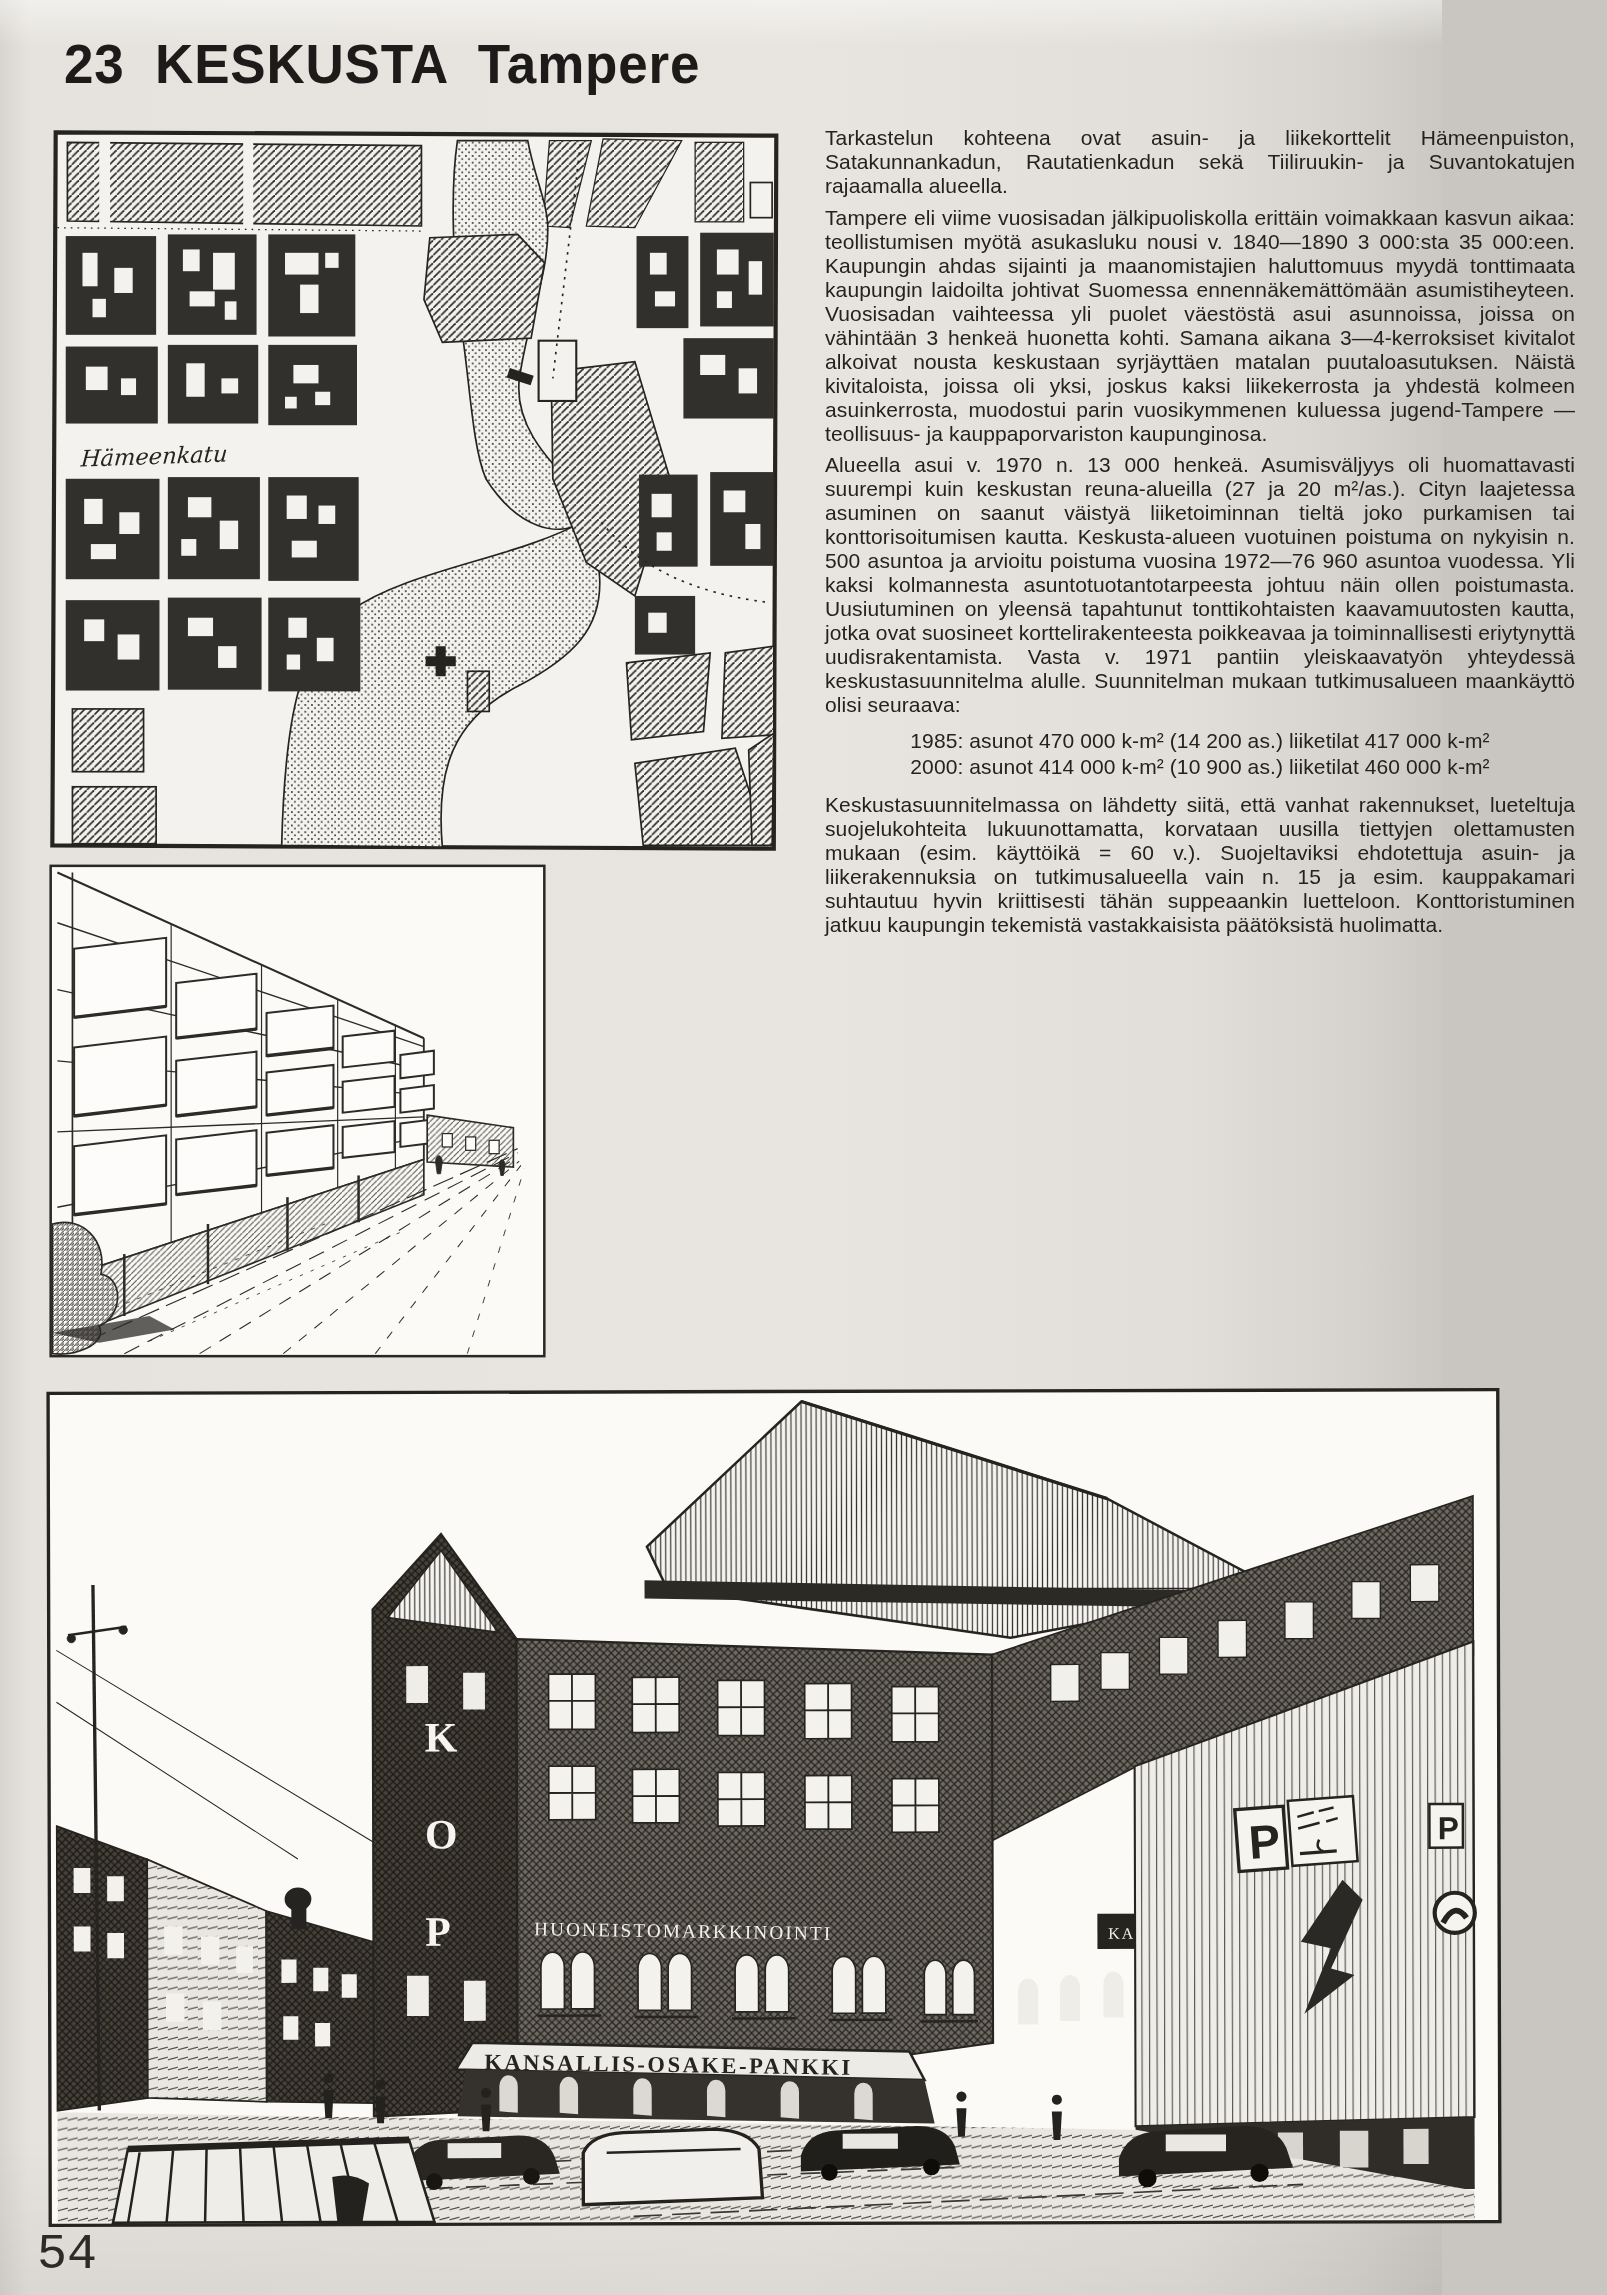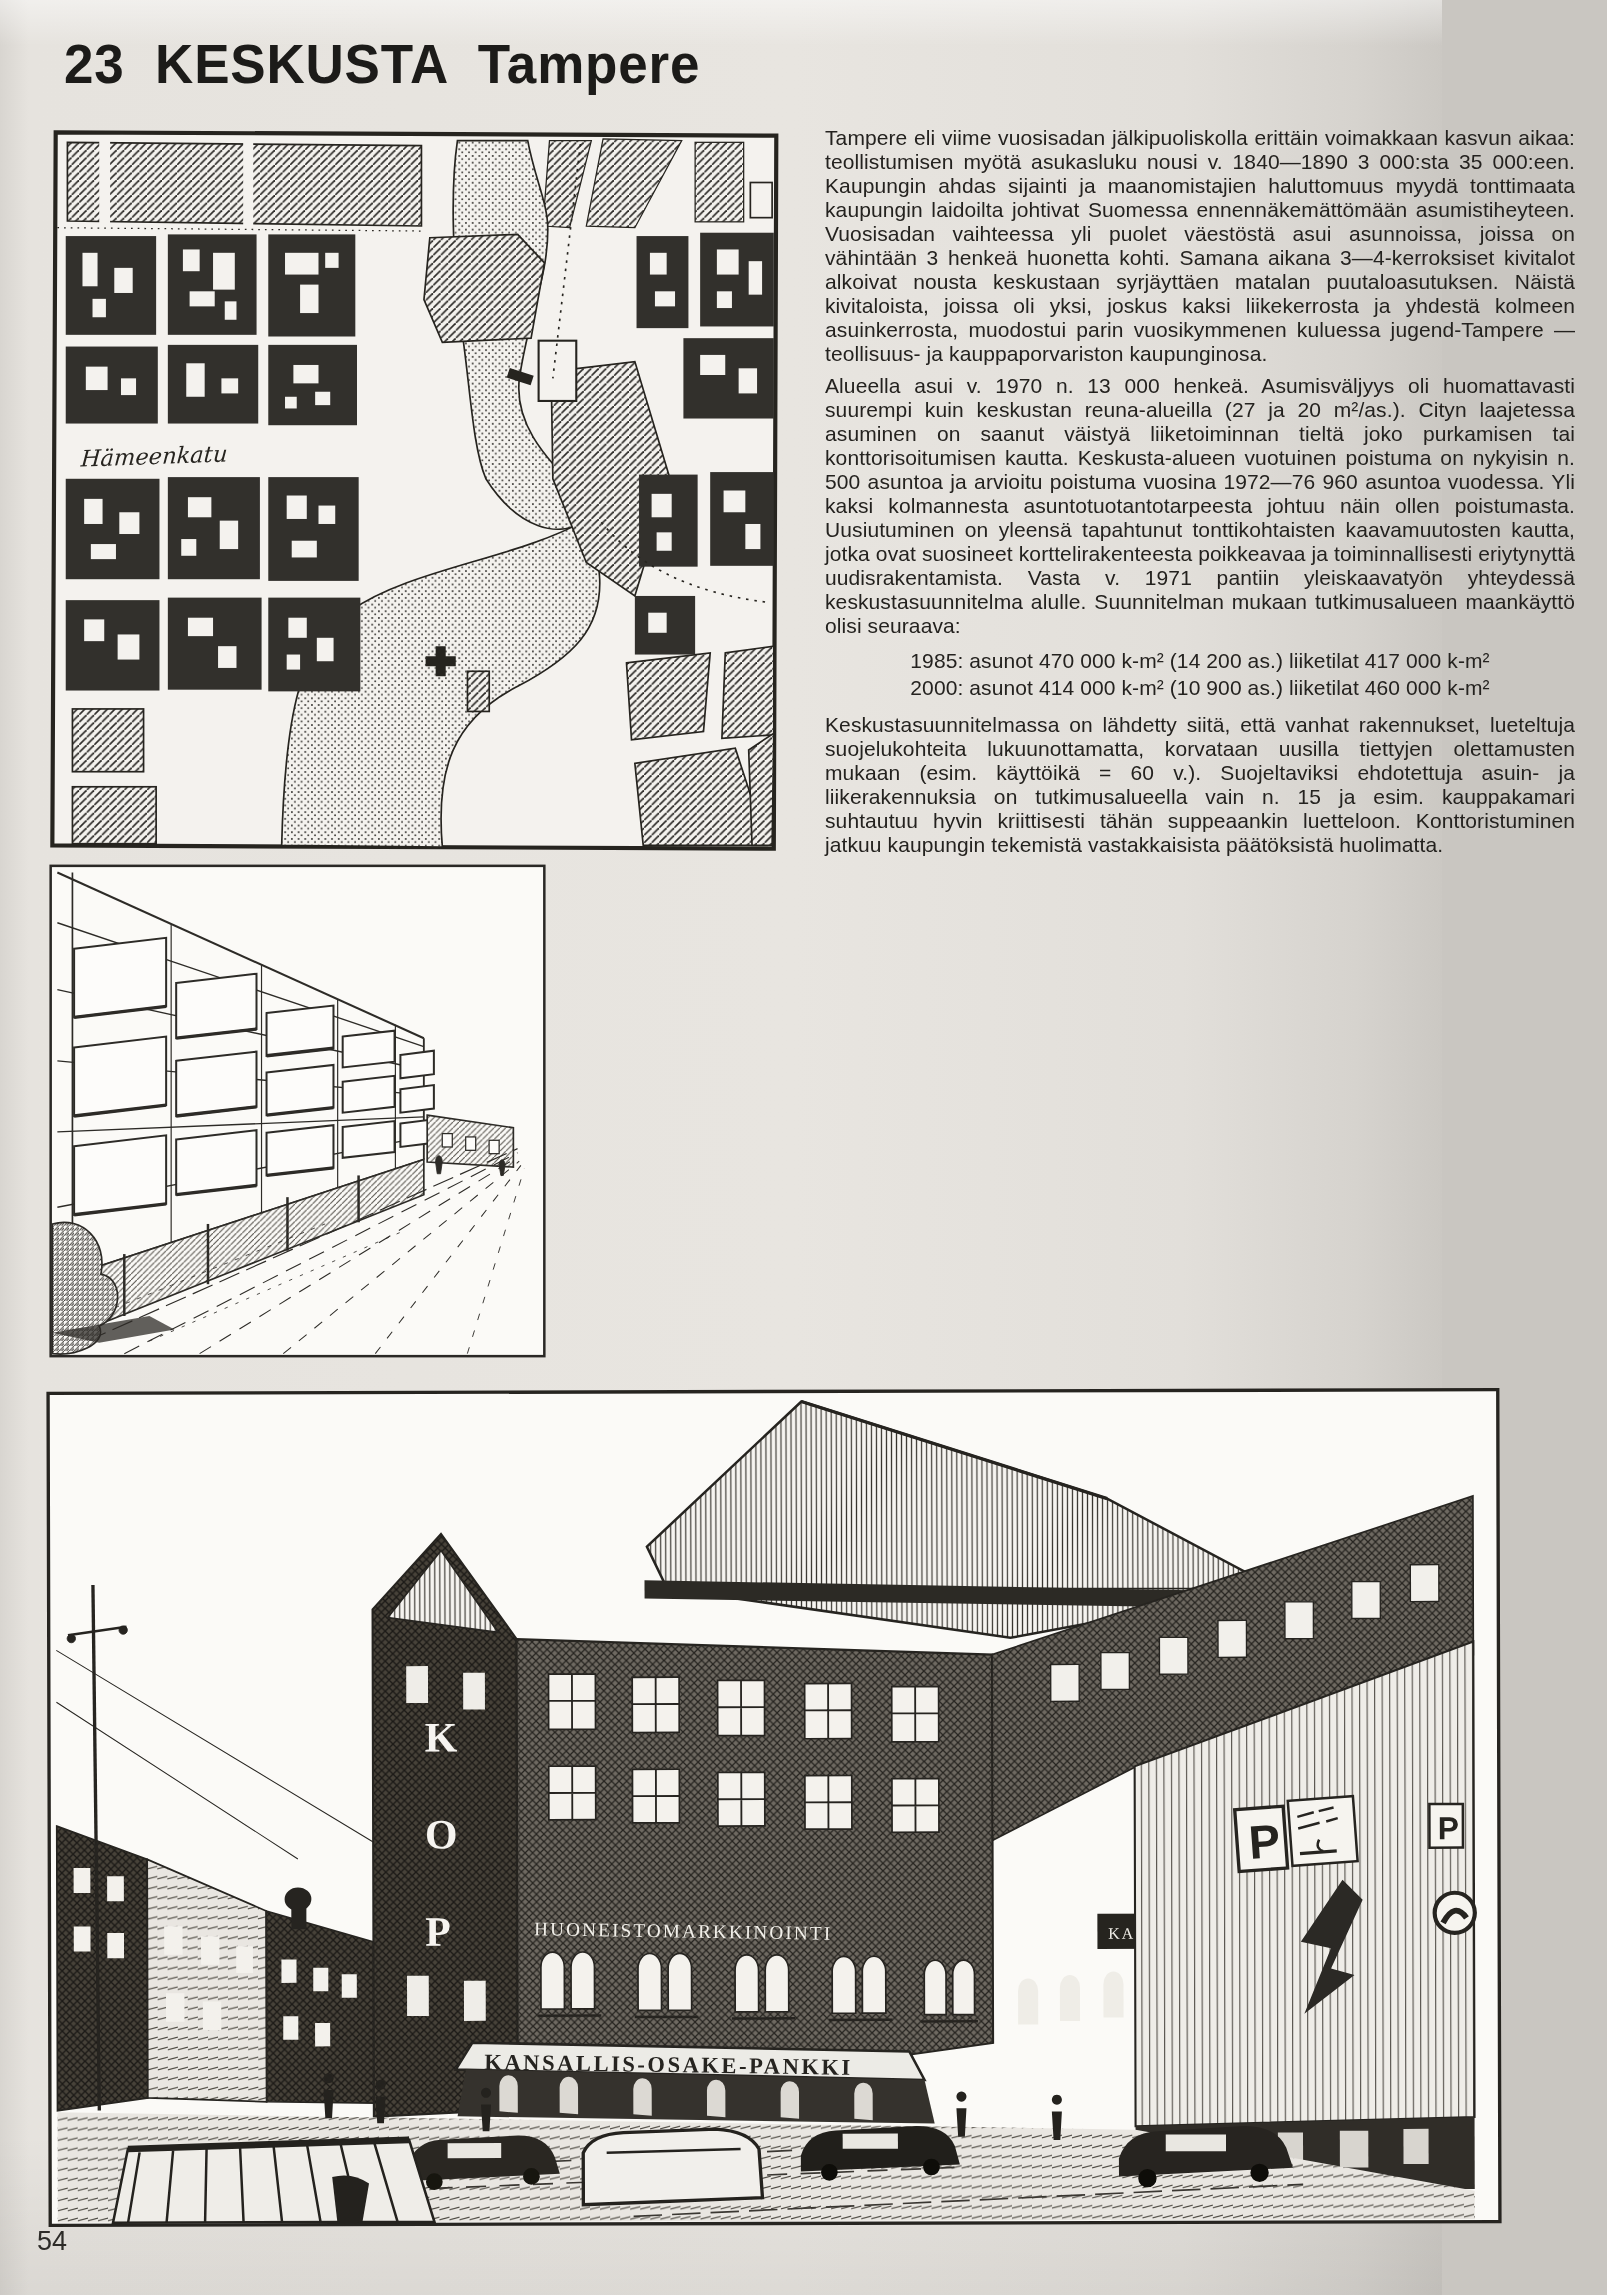--- a/index.html
+++ b/index.html
@@ -18,21 +18,21 @@
   .figure{position:absolute;background:transparent;}
   .fig-map{left:49px;top:127px;width:734px;height:727px;}
   .fig-street{left:49px;top:864px;width:497px;height:494px;}
   .fig-bank{left:46px;top:1389px;width:1456px;height:837px;transform:rotate(-0.15deg);}
   .col{position:absolute;left:825px;top:126px;width:750px;color:#24221f;}
   .col p{margin:0 0 7.5px 0;font-size:21px;line-height:24px;text-align:justify;
     letter-spacing:0.1px;}
   .landuse{margin:11.7px 0 13.4px 0;}
   .landuse p{margin:0 0 2.5px 0;text-align:center;}
   .pagenum{position:absolute;left:37px;top:2226px;
-    font-family:Liberation Sans, sans-serif;font-size:27px;color:#2d2b28;}
+    font-family:Liberation Mono, monospace;font-size:50px;color:#2d2b28;}
   svg{display:block;}
   svg text{user-select:none;}
 </style>
 </head>
 <body>
 
 <div class="page">
 
   <h1 class="title">23 KESKUSTA Tampere</h1>
 
@@ -259,20 +259,21 @@
         <path d="M14,556 L330,430" stroke-width="1" stroke-dasharray="5 9"></path>
         <path d="M120,570 L420,440" stroke-width="1" stroke-dasharray="4 10"></path>
       </g>
 
       <path d="M4,430 C40,420 70,450 62,490 C90,495 88,540 60,552 C70,575 30,588 4,585 Z" fill="url(#sveg)" stroke="#2d2b27" stroke-width="2"></path>
       <path d="M4,560 L120,540 L150,556 L60,572 Z" fill="#2d2b27" opacity=".75"></path>
     </svg>
   </div>
 
   <div class="col">
+    <p>Tarkastelun kohteena ovat asuin- ja liikekorttelit Hämeenpuiston, Satakunnankadun, Rautatienkadun sekä Tiiliruukin- ja Suvantokatujen rajaamalla alueella.</p>
     <p>Tampere eli viime vuosisadan jälkipuoliskolla erittäin voimakkaan kasvun aikaa: teollistumisen myötä asukasluku nousi v. 1840—1890 3 000:sta 35 000:een. Kaupungin ahdas sijainti ja maanomistajien haluttomuus myydä tonttimaata kaupungin laidoilta johtivat Suomessa ennennäkemättömään asumistiheyteen. Vuosisadan vaihteessa yli puolet väestöstä asui asunnoissa, joissa on vähintään 3 henkeä huonetta kohti. Samana aikana 3—4-kerroksiset kivitalot alkoivat nousta keskustaan syrjäyttäen matalan puutaloasutuksen. Näistä kivitaloista, joissa oli yksi, joskus kaksi liikekerrosta ja yhdestä kolmeen asuinkerrosta, muodostui parin vuosikymmenen kuluessa jugend-Tampere — teollisuus- ja kauppaporvariston kaupunginosa.</p>
     <p>Alueella asui v. 1970 n. 13 000 henkeä. Asumisväljyys oli huomattavasti suurempi kuin keskustan reuna-alueilla (27 ja 20 m²/as.). Cityn laajetessa asuminen on saanut väistyä liiketoiminnan tieltä joko purkamisen tai konttorisoitumisen kautta. Keskusta-alueen vuotuinen poistuma on nykyisin n. 500 asuntoa ja arvioitu poistuma vuosina 1972—76 960 asuntoa vuodessa. Yli kaksi kolmannesta asuntotuotantotarpeesta johtuu näin ollen poistumasta. Uusiutuminen on yleensä tapahtunut tonttikohtaisten kaavamuutosten kautta, jotka ovat suosineet korttelirakenteesta poikkeavaa ja toiminnallisesti eriytynyttä uudisrakentamista. Vasta v. 1971 pantiin yleiskaavatyön yhteydessä keskustasuunnitelma alulle. Suunnitelman mukaan tutkimusalueen maankäyttö olisi seuraava:</p>
     <div class="landuse">
       <p>1985: asunot 470 000 k-m² (14 200 as.) liiketilat 417 000 k-m²</p>
       <p>2000: asunot 414 000 k-m² (10 900 as.) liiketilat 460 000 k-m²</p>
     </div>
     <p>Keskustasuunnitelmassa on lähdetty siitä, että vanhat rakennukset, lueteltuja suojelukohteita lukuunottamatta, korvataan uusilla tiettyjen olettamusten mukaan (esim. käyttöikä = 60 v.). Suojeltaviksi ehdotettuja asuin- ja liikerakennuksia on tutkimusalueella vain n. 15 ja esim. kauppakamari suhtautuu hyvin kriittisesti tähän suppeaankin luetteloon. Konttoristuminen jatkuu kaupungin tekemistä vastakkaisista päätöksistä huolimatta.</p>
   </div>
 
   <div class="figure fig-bank">

